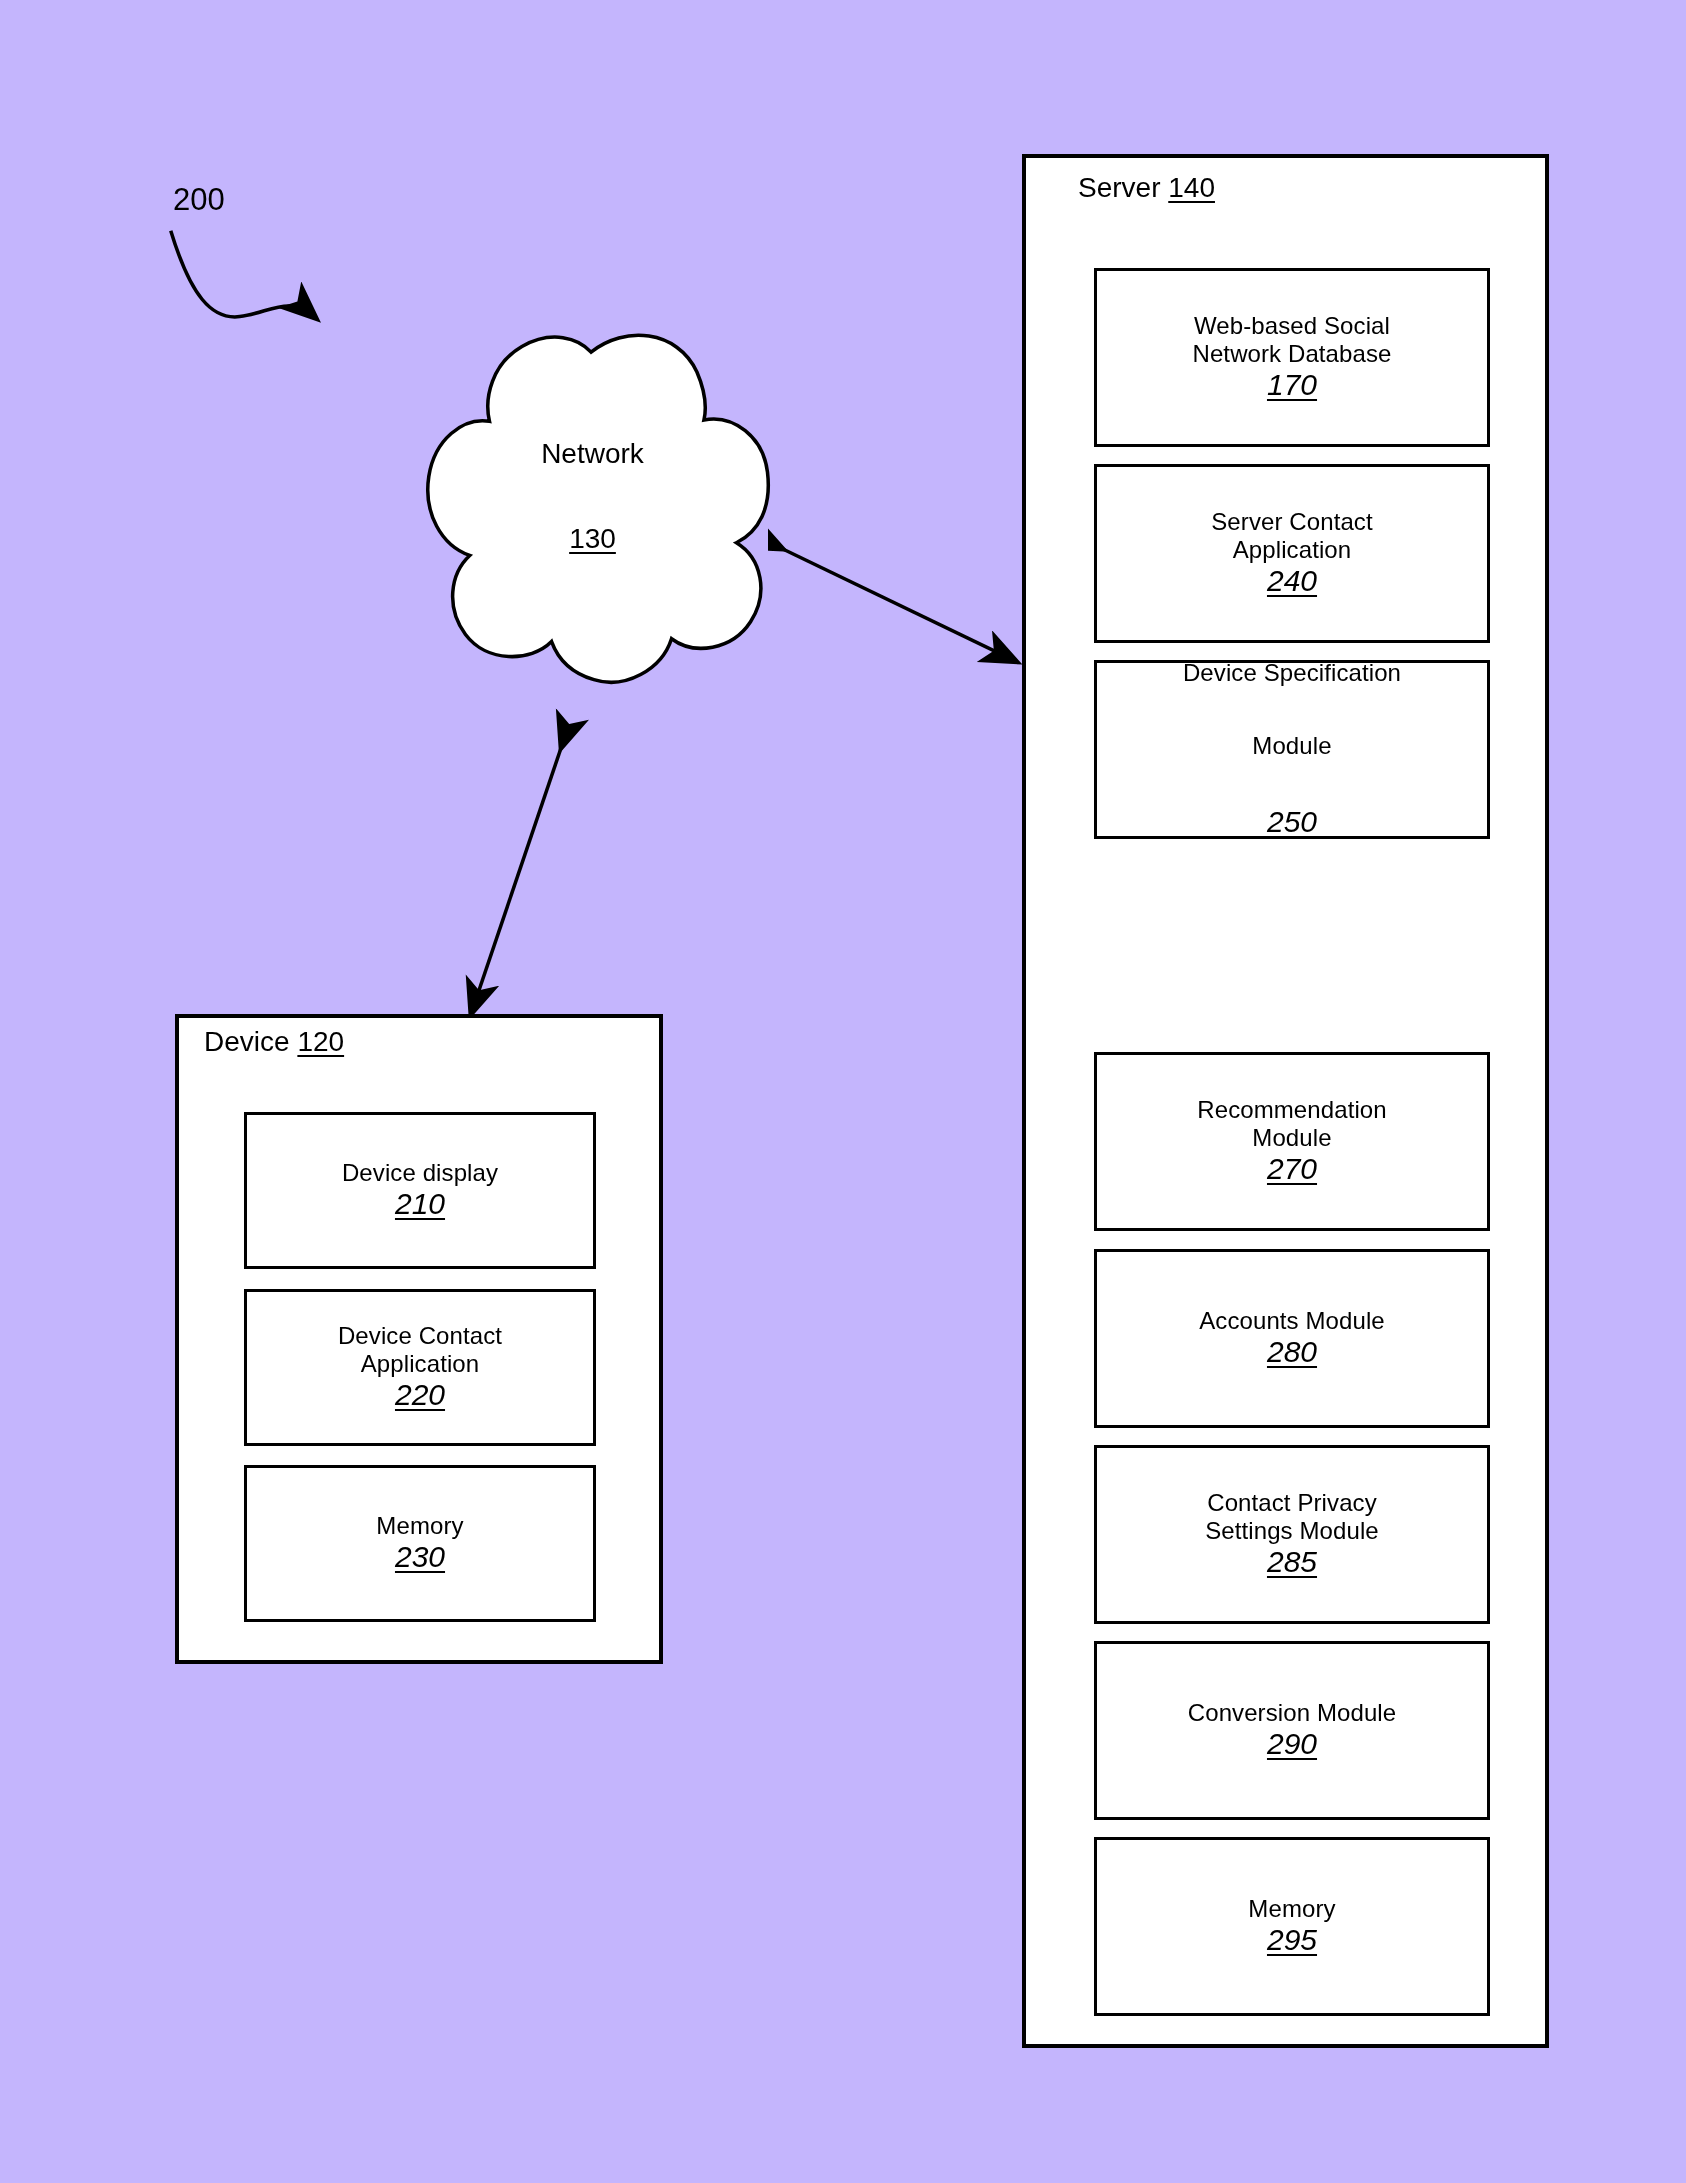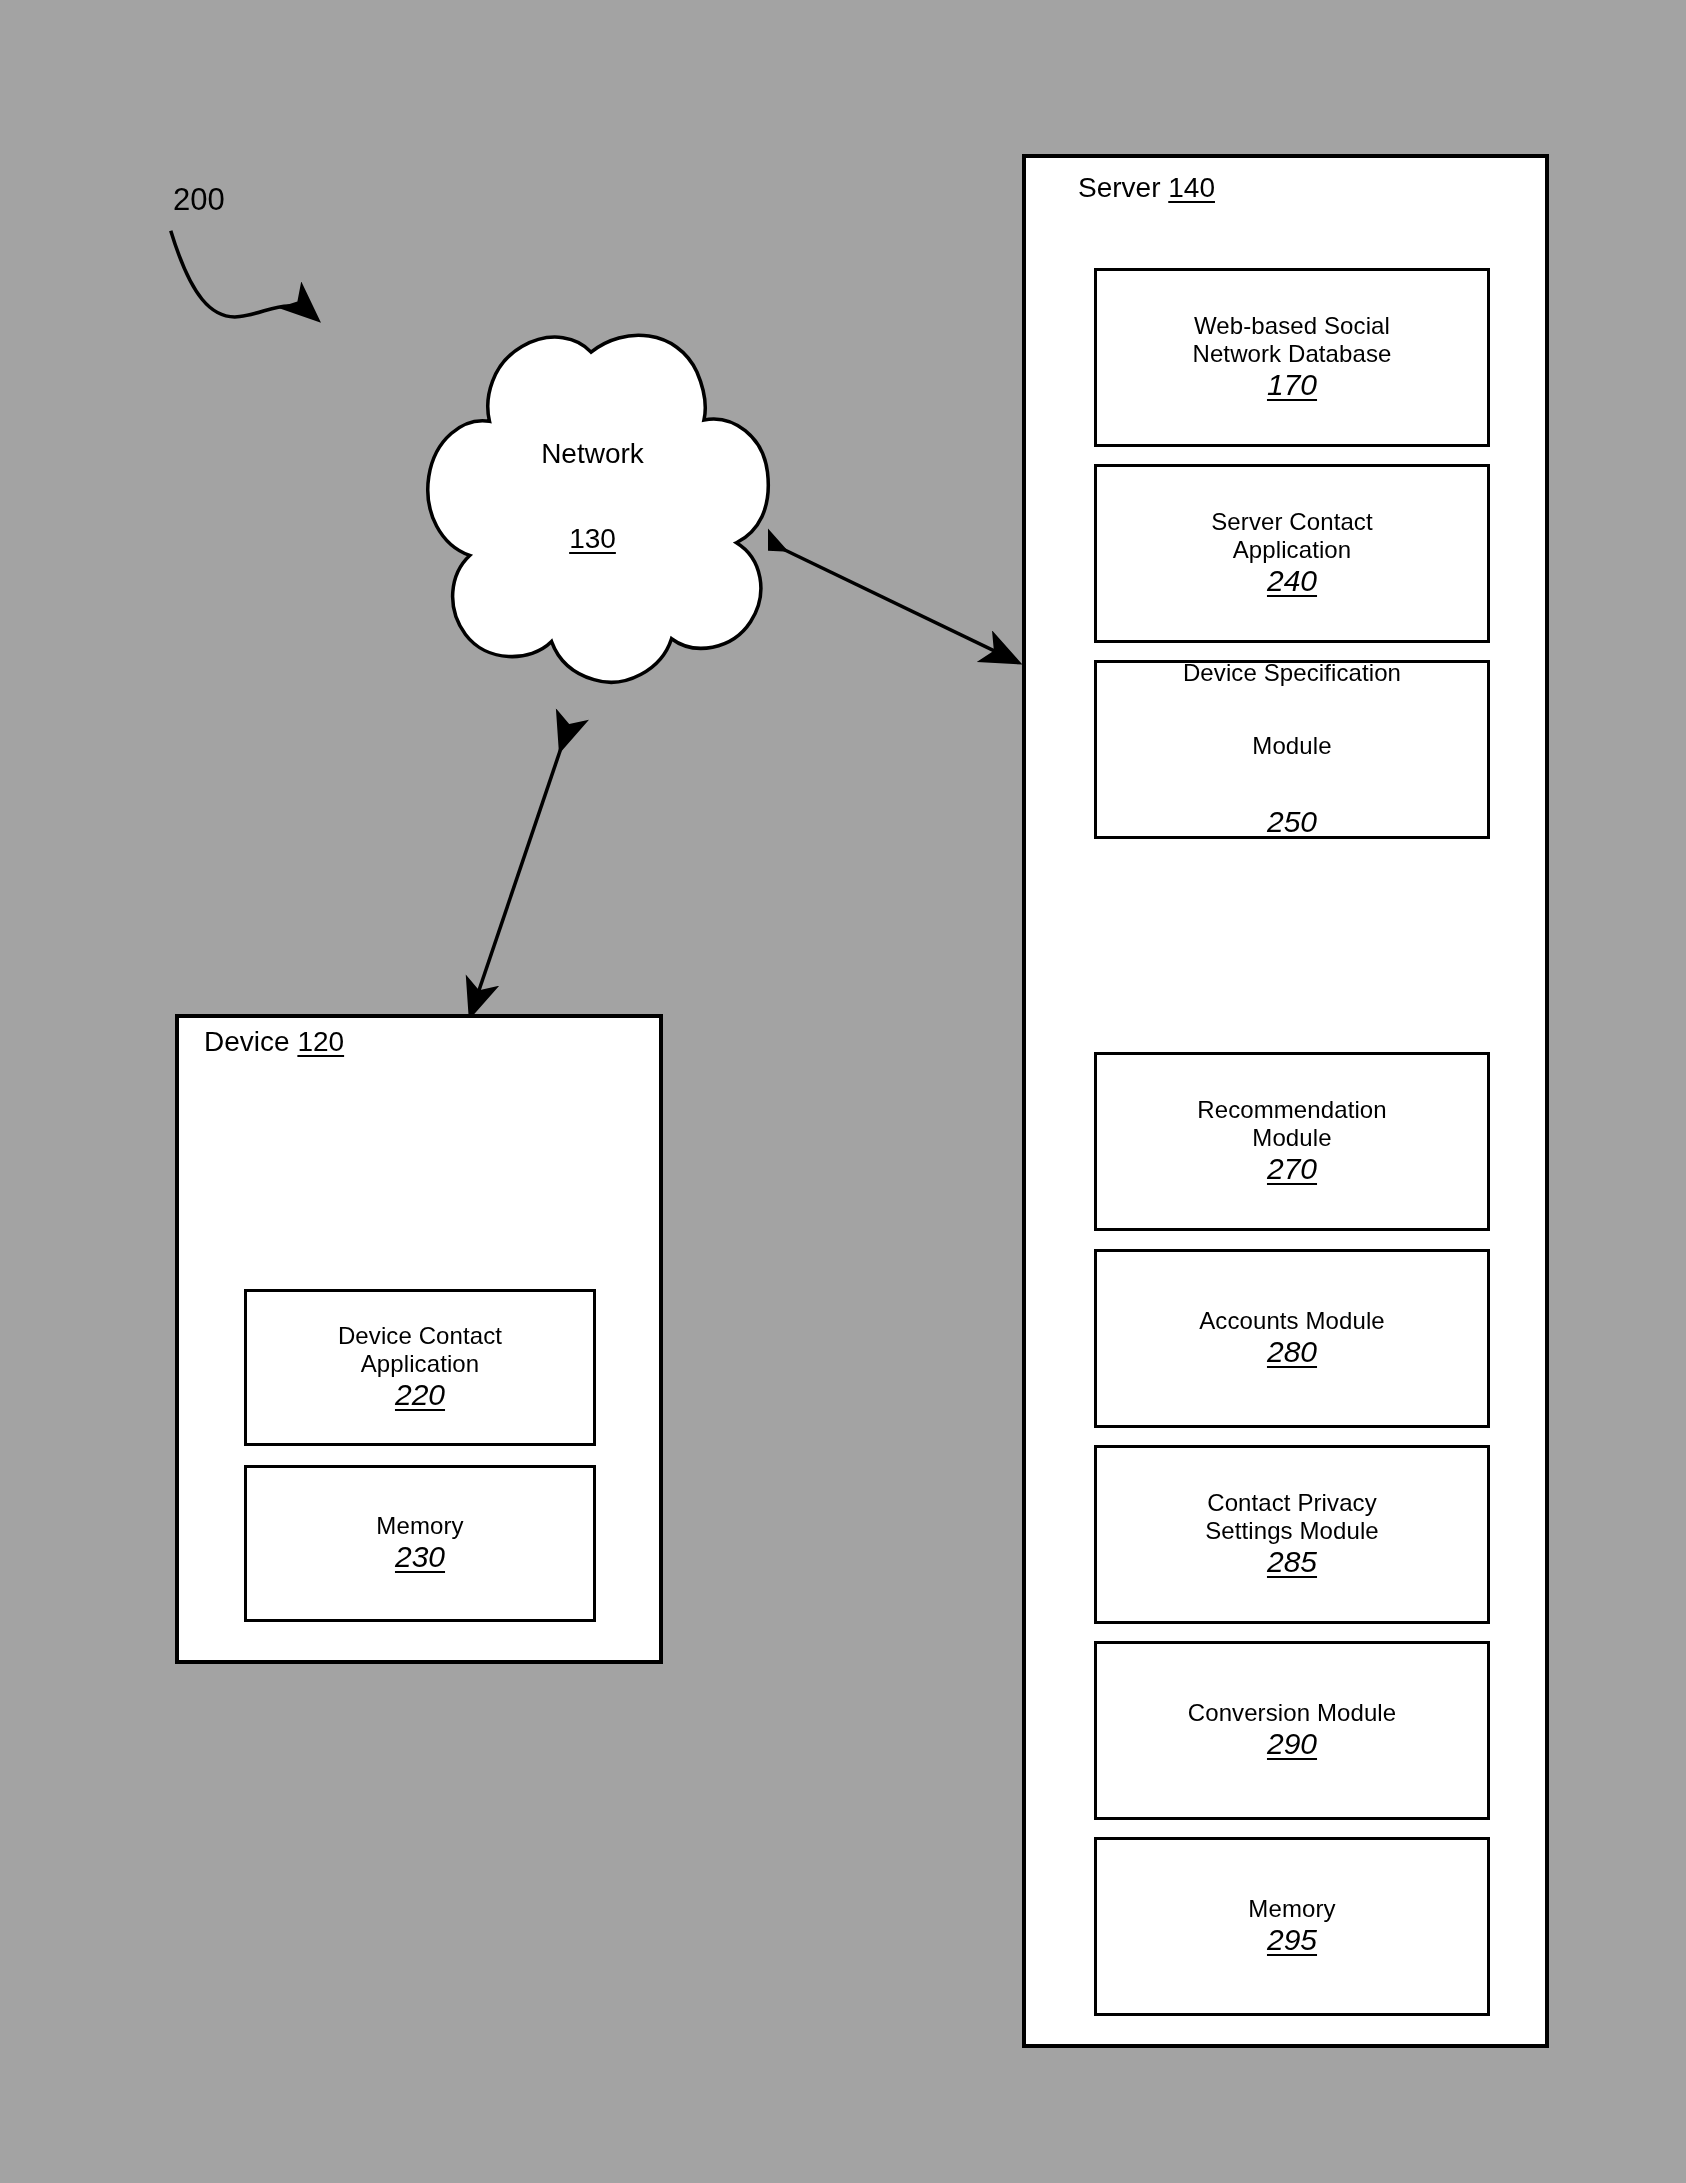--- a/index.html
+++ b/index.html
@@ -9,21 +9,21 @@
     background: #ffffff;
   }
   body {
     font-family: "Liberation Sans", "DejaVu Sans", sans-serif;
     color: #000000;
   }
   #page {
     position: relative;
     width: 1686px;
     height: 2183px;
-    background: #a3a3a3;
+    background: #c4b5fd;
     overflow: hidden;
   }
 
   
   .outer-box {
     position: absolute;
     border: 4.2px solid #000;
     background: #fff;
     box-sizing: border-box;
   }
@@ -185,20 +185,24 @@
     <line x1="20" y1="38" x2="352" y2="198" stroke="#000" stroke-width="5" marker-start="url(#ah-c)" marker-end="url(#ah-d)"></line>
   </svg>
 
   <div class="outer-box" id="device-box" style="left:175px; top:1014px; width:488px; height:650px;"></div>
 
   <div class="box-title" style="left:204px; top:1026px;">
     <span>Device</span>
     <span class="ref">120</span>
   </div>
 
+  <div class="inner-box" style="left: 244px; top: 1112px; width: 352px; height: 157px;">
+    <div class="line">Device display</div>
+    <div class="ref">210</div>
+  </div>
 
   <div class="inner-box" style="left: 244px; top: 1289px; width: 352px; height: 157px;">
     <div class="line">Device Contact</div>
     <div class="line">Application</div>
     <div class="ref">220</div>
   </div>
 
   <div class="inner-box" style="left: 244px; top: 1465px; width: 352px; height: 157px;">
     <div class="line">Memory</div>
     <div class="ref">230</div>

